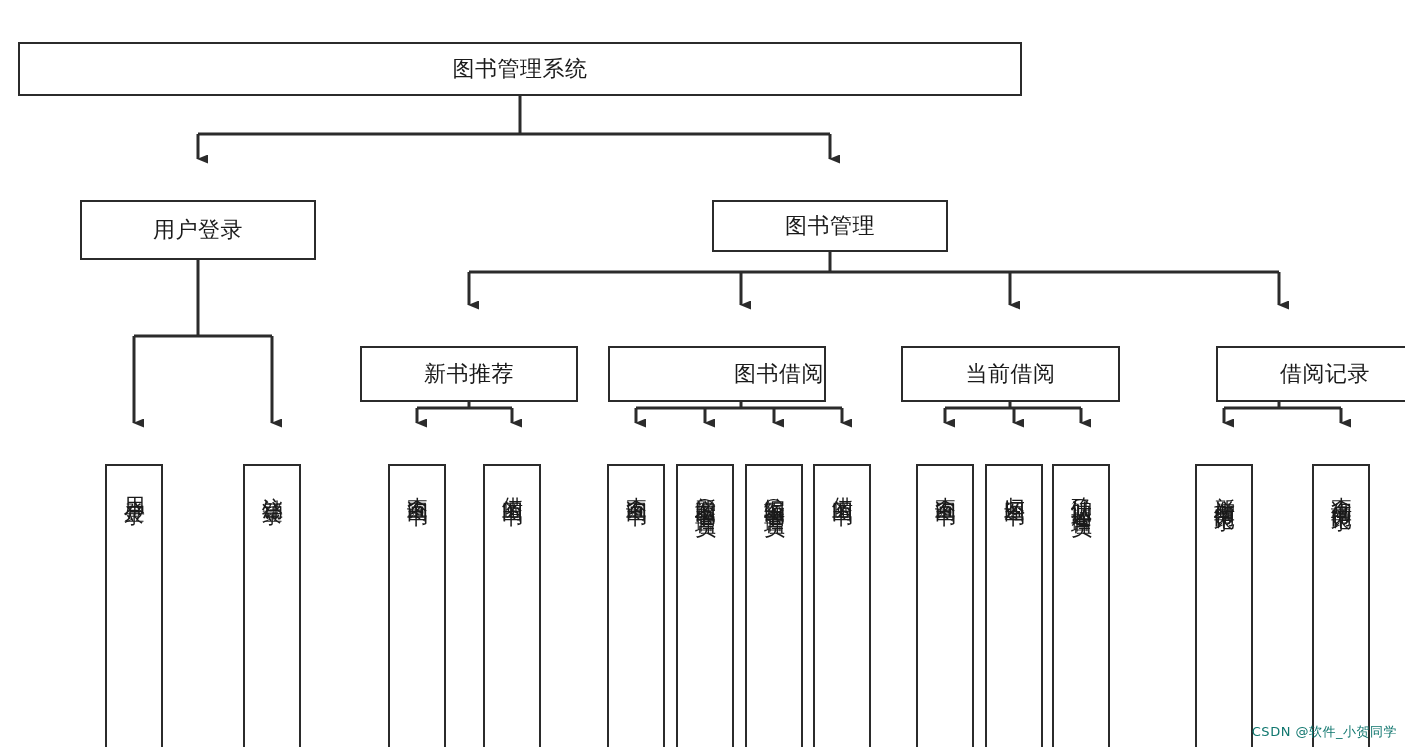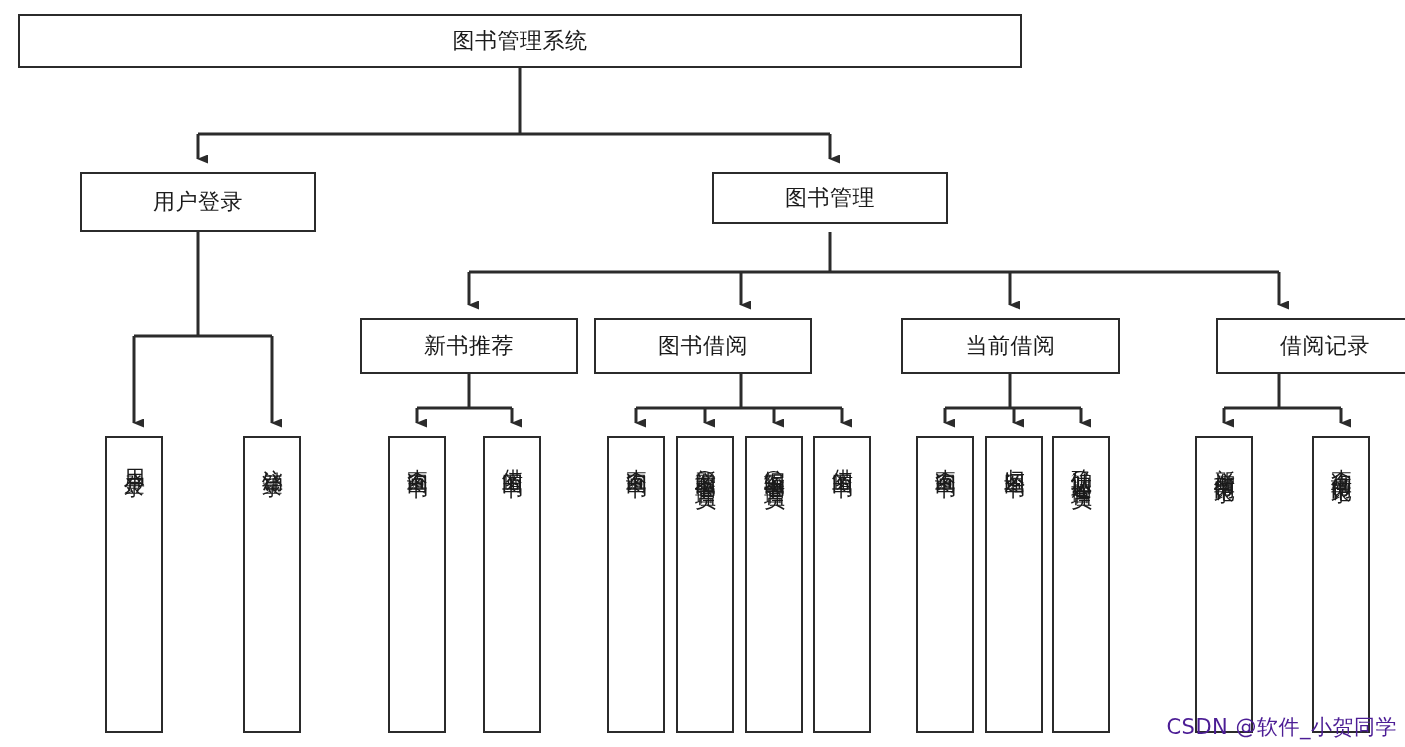--- a/index.html
+++ b/index.html
@@ -25,20 +25,21 @@
     height: 747px;
   }
   .node-box {
     position: absolute;
     box-sizing: border-box;
     border: 2px solid #2b2b2b;
     background: #ffffff;
     display: flex;
     align-items: center;
     justify-content: center;
+    margin-top: 28px;
   }
   .node-label {
     color: #1a1a1a;
     font-family: "DejaVu Sans", "Liberation Sans", sans-serif;
     line-height: 1.12;
     text-align: center;
     white-space: pre;
   }
   .horiz .node-label {
     font-size: 22px;
@@ -52,22 +53,22 @@
     writing-mode: vertical-rl;
     text-orientation: upright;
     font-size: 21px;
     letter-spacing: 3px;
     line-height: 1;
   }
   #watermark {
     position: absolute;
     right: 8px;
     bottom: 6px;
-    font-size: 21px;
-    color: #4c1d95;
+    font-size: 13px;
+    color: #0f766e;
     font-family: "DejaVu Sans", "Liberation Sans", sans-serif;
     letter-spacing: 0.5px;
     pointer-events: none;
     user-select: none;
   }
 </style>
 </head>
 <body>
 
 <div id="diagram-root">
@@ -121,21 +122,21 @@
       </div>
       <div class="node-box horiz" style="left: 80px; top: 172px; width: 236px; height: 60px;">
         <div class="node-label">用户登录</div>
       </div>
       <div class="node-box horiz" style="left: 712px; top: 172px; width: 236px; height: 52px;">
         <div class="node-label">图书管理</div>
       </div>
       <div class="node-box horiz" style="left: 360px; top: 318px; width: 218px; height: 56px;">
         <div class="node-label">新书推荐</div>
       </div>
-      <div class="node-box horiz" style="left: 594px; top: 318px; width: 218px; height: 56px;">
+      <div class="node-box horiz" style="left: 608px; top: 318px; width: 218px; height: 56px; justify-content: flex-end;">
         <div class="node-label">图书借阅</div>
       </div>
       <div class="node-box horiz" style="left: 901px; top: 318px; width: 219px; height: 56px;">
         <div class="node-label">当前借阅</div>
       </div>
       <div class="node-box horiz" style="left: 1216px; top: 318px; width: 218px; height: 56px;">
         <div class="node-label">借阅记录</div>
       </div>
       <div class="node-box vert" style="left: 105px; top: 436px; width: 58px; height: 297px;">
         <div class="node-label">用户登录</div>

